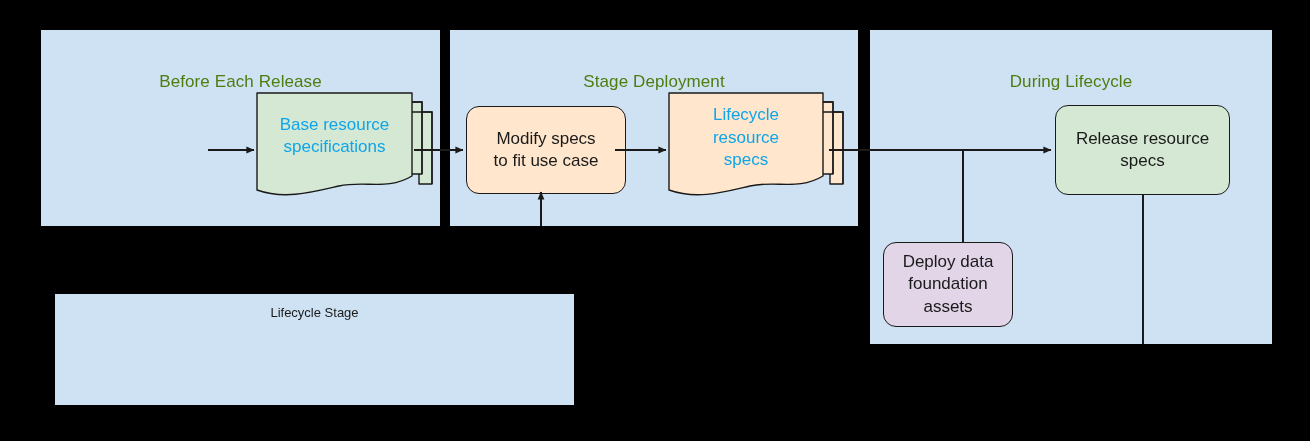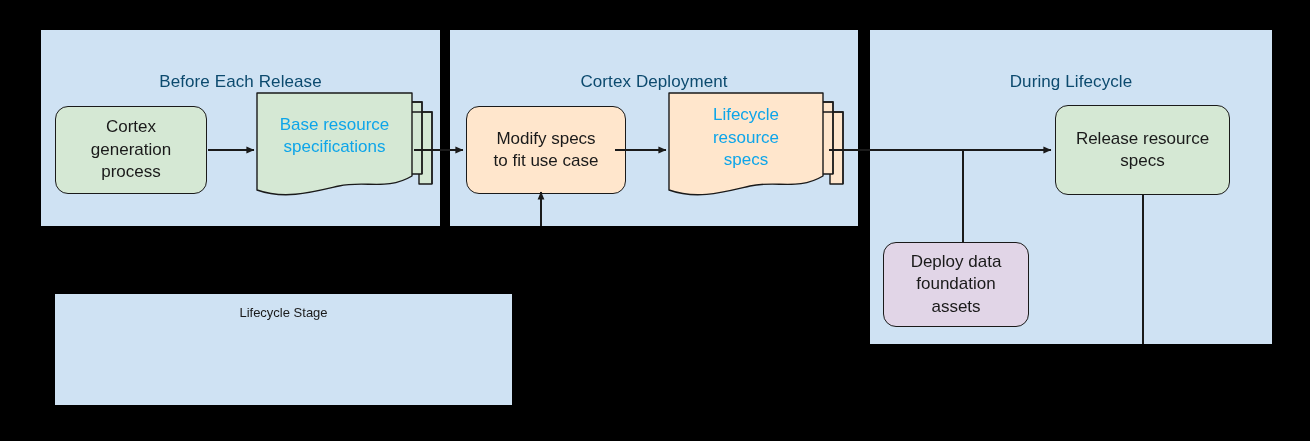--- a/index.html
+++ b/index.html
@@ -24,21 +24,21 @@
     position: absolute;
     background: #cfe2f3;
     box-sizing: border-box;
   }
   .panel-title {
     position: absolute;
     left: 0;
     width: 100%;
     text-align: center;
     font-size: 17px;
-    color: #0c4a6e;
+    color: #4d7c0f;
     letter-spacing: 0.1px;
     white-space: nowrap;
   }
   .node {
     position: absolute;
     box-sizing: border-box;
     border: 1.4px solid #1a1a1a;
     border-radius: 13px;
     display: flex;
     align-items: center;
@@ -98,40 +98,35 @@
 </style>
 </head>
 <body>
 
 <div id="canvas">
 
   <div class="panel" style="left:41px; top:30px; width:399px; height:196px;">
     <div class="panel-title" style="top:42px;">Before Each Release</div>
   </div>
 
-  <div class="node green" style="left:55px; top:106px; width:152px; height:88px;">
-    <span style="white-space:pre-line;">Cortex
-generation
-process</span>
-  </div>
 
   <div class="docstack" style="left:247px; top:88px; width:188px; height:118px;">
     <svg width="188" height="118" viewBox="0 0 188 118">
       <path d="M32,24 H185 V96 H172 V31 H32 Z" fill="#d5e8d4" stroke="#1a1a1a" stroke-width="1.4" stroke-linejoin="round"></path>
       <path d="M22,14 H175 V86 H162 V21 H22 Z" fill="#d5e8d4" stroke="#1a1a1a" stroke-width="1.4" stroke-linejoin="round"></path>
       <path d="M22,14 H175 V86" fill="none" stroke="#1a1a1a" stroke-width="1.4"></path>
       <path d="M32,24 H185 V96" fill="none" stroke="#1a1a1a" stroke-width="1.4"></path>
       <path d="M10,5 H165 V88 C140,103 118,92 92,98 C66,104 38,112 10,102 Z" fill="#d5e8d4" stroke="#1a1a1a" stroke-width="1.4" stroke-linejoin="round"></path>
     </svg>
     <div class="doclabel" style="left:10px; top:22px; width:155px; height:52px;">Base resource
 specifications</div>
   </div>
 
   <div class="panel" style="left:450px; top:30px; width:408px; height:196px;">
-    <div class="panel-title" style="top:42px;">Cortex Deployment</div>
+    <div class="panel-title" style="top:42px;">Stage Deployment</div>
   </div>
 
   <div class="node orange" style="left:466px; top:106px; width:160px; height:88px;">
     <span style="white-space:pre-line;">Modify specs
 to fit use case</span>
   </div>
 
   <div class="docstack" style="left:661px; top:88px; width:185px; height:118px;">
     <svg width="185" height="118" viewBox="0 0 185 118">
       <path d="M32,24 H182 V96 H169 V31 H32 Z" fill="#ffe6cc" stroke="#1a1a1a" stroke-width="1.4" stroke-linejoin="round"></path>
@@ -142,21 +137,21 @@
     </svg>
     <div class="doclabel" style="left:8px; top:14px; width:154px; height:72px;">Lifecycle
 resource
 specs</div>
   </div>
 
   <div class="panel" style="left:870px; top:30px; width:402px; height:314px;">
     <div class="panel-title" style="top:42px;">During Lifecycle</div>
   </div>
 
-  <div class="node purple" style="left:883px; top:242px; width:146px; height:85px;">
+  <div class="node purple" style="left:883px; top:242px; width:130px; height:85px;">
     <span style="white-space:pre-line;">Deploy data
 foundation
 assets</span>
   </div>
 
   <div class="node green" style="left:1055px; top:105px; width:175px; height:90px;">
     <span style="white-space:pre-line;">Release resource
 specs</span>
   </div>
 
@@ -175,18 +170,18 @@
 
     <line x1="541" y1="226" x2="541" y2="192" stroke="#1a1a1a" stroke-width="2" marker-end="url(#arrowhead)"></line>
 
     <line x1="829" y1="150" x2="1051" y2="150" stroke="#1a1a1a" stroke-width="2" marker-end="url(#arrowhead)"></line>
 
     <line x1="963" y1="150" x2="963" y2="243" stroke="#1a1a1a" stroke-width="2"></line>
 
     <line x1="1143" y1="195" x2="1143" y2="344" stroke="#1a1a1a" stroke-width="2"></line>
   </svg>
 
-  <div class="legend" style="left:55px; top:294px; width:457px; height:111px;">
+  <div class="legend" style="left:55px; top:294px; width:519px; height:111px;">
     <div class="legend-title" style="top:11px;">Lifecycle Stage</div>
 
   </div>
 
 </div>
 
 </body></html>

